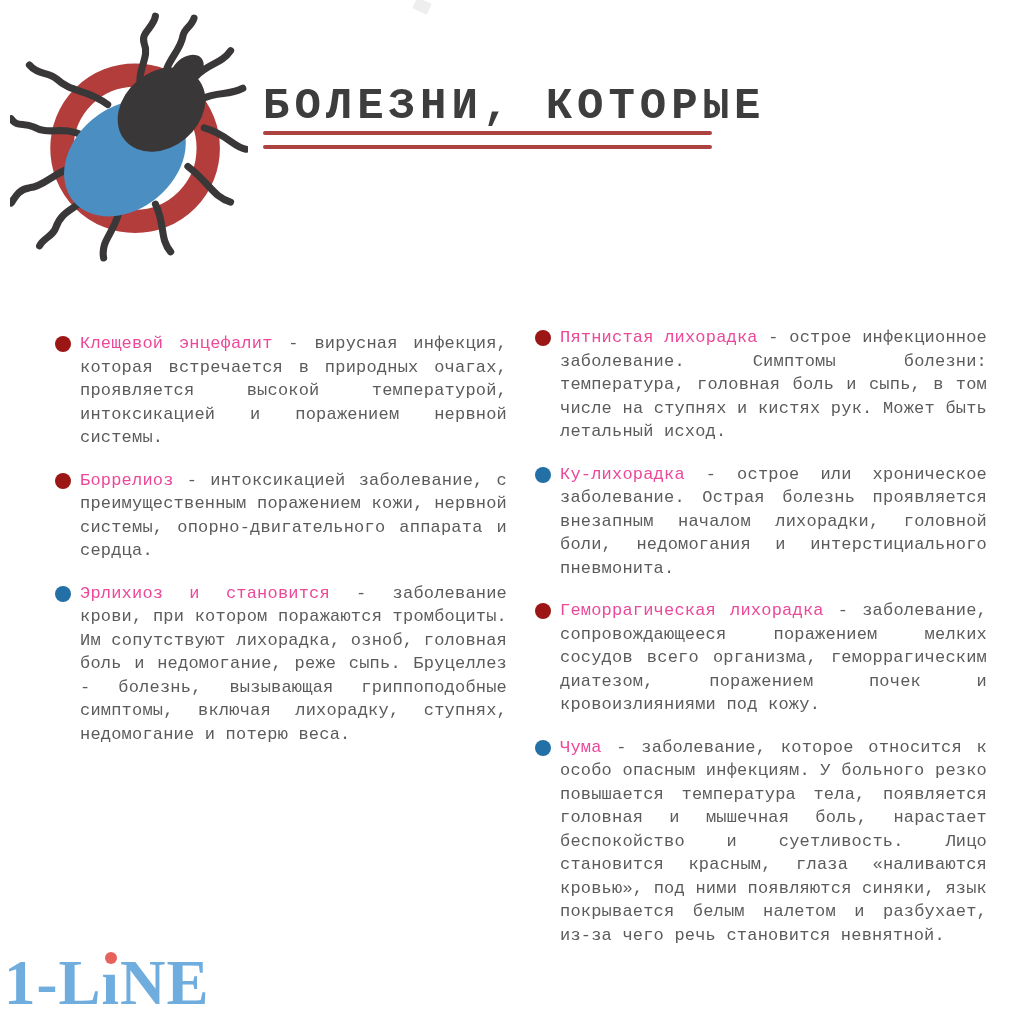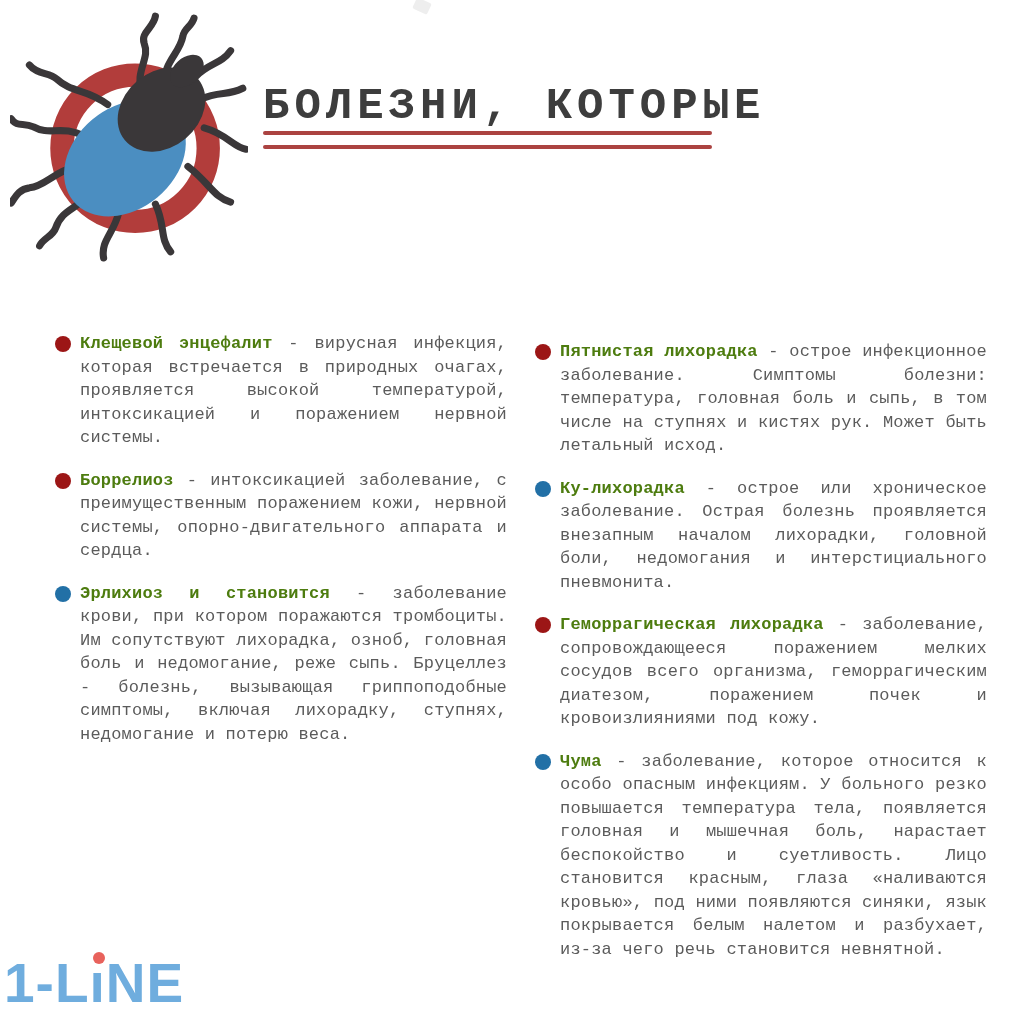--- a/index.html
+++ b/index.html
@@ -41,21 +41,21 @@
     background: #d9d9d9; opacity: .45;
     transform: rotate(25deg);
     border-radius: 2px;
   }
 
   
   .col {
     position: absolute; width: 452px;
   }
   .col-left  { left: 55px;  top: 332px; }
-  .col-right { left: 535px; top: 340px; }
+  .col-right { left: 535px; top: 326px; }
 
   .disease-item {
     display: flex;
     align-items: flex-start;
     gap: 9px;
     margin-bottom: 19px;
   }
   .dot {
     flex: none;
     width: 16px; height: 16px;
@@ -66,30 +66,30 @@
   .dot.blue { background: #2270a6; }
 
   .item-text {
     font-size: 17px;
     line-height: 23.5px;
     text-align: justify;
     color: #5b5b5b;
     letter-spacing: 0.2px;
   }
   .item-text .name {
-    font-weight: bold;
-    color: #4d7c0f;
+    font-weight: normal;
+    color: #ec4899;
   }
 
   
   .logo {
     position: absolute; left: 4px; top: 956px;
-    font-family: Liberation Sans, sans-serif;
+    font-family: Liberation Serif, serif;
     font-weight: bold;
-    font-size: 55px;
+    font-size: 63px;
     line-height: 55px;
     color: #6fadde;
     letter-spacing: 1px;
   }
   .logo .i-wrap { position: relative; display: inline-block; }
   .logo .i-dot {
     position: absolute;
     left: 3px; top: -4px;
     width: 12px; height: 12px;
     border-radius: 50%;

